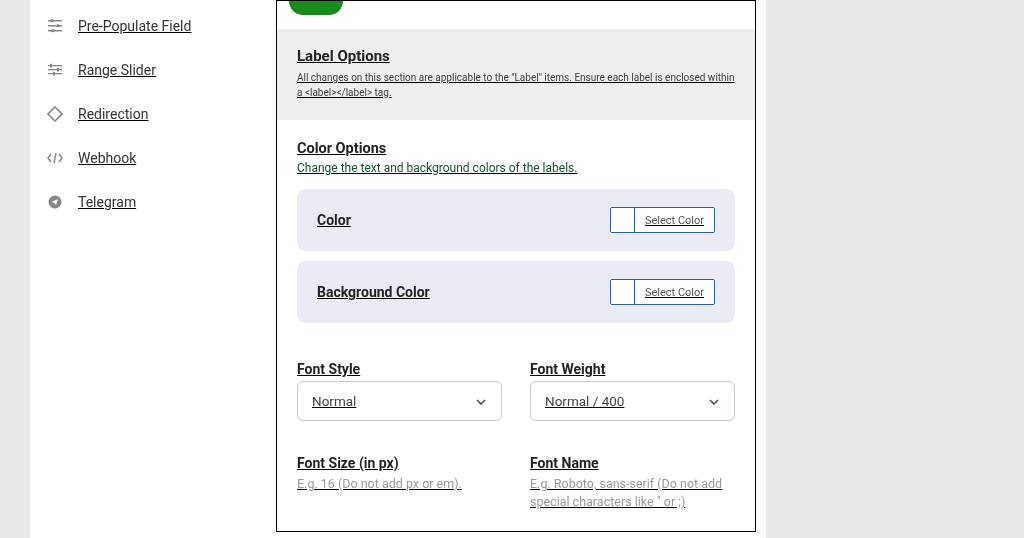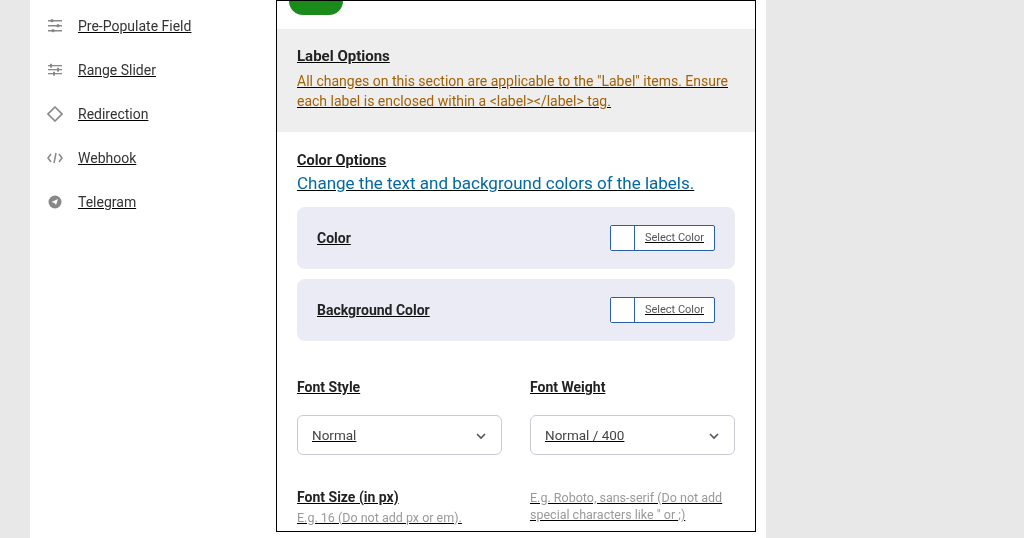--- a/index.html
+++ b/index.html
@@ -11,32 +11,32 @@
   .sidebar-item { display: flex; align-items: center; gap: 14px; padding: 13px 16px; cursor: pointer; }
   .sidebar-item .icon { width: 18px; height: 18px; display: flex; align-items: center; justify-content: center; color: #888; }
   .sidebar-item .icon svg { width: 16px; height: 16px; fill: #888; }
   .sidebar-item-label { font-size: 14px; color: #333; }
   .main-area { flex: 1; background: #fff; position: relative; padding: 0 10px 0 10px; display:flex; }
   .panel { width: 480px; border: 1.5px solid #000; background: #fff; position: relative; margin-left: 6px; margin-top: 0; height: 532px; overflow: hidden; }
   .toggle-wrap { height: 28px; padding: 0 0 6px 12px; display:flex; align-items:flex-start;}
   .toggle { width: 54px; height: 14px; background: #1a8a1a; border-radius: 0 0 14px 14px; position: relative; }
   .section-header { background: #eeeeee; padding: 18px 20px 20px 20px; }
   .section-title { font-size: 15px; font-weight: 700; color: #222; margin-bottom: 6px; }
-  .section-desc { font-size: 14px; color: #a16207; line-height: 1.45; }
+  .section-desc { font-size: 10px; color: #404040; line-height: 1.45; }
   .body-pad { padding: 20px 20px 0 20px; }
   .sub-title { font-size: 14.5px; font-weight: 700; color: #222; margin-bottom: 4px; }
-  .sub-desc { font-size: 17px; color: #0369a1; margin-bottom: 14px; }
+  .sub-desc { font-size: 12px; color: #14532d; margin-bottom: 14px; }
   .color-row { background: #ebebf5; border-radius: 8px; padding: 18px 20px; display: flex; align-items: center; justify-content: space-between; margin-bottom: 10px; }
   .color-row-label { font-size: 14px; font-weight: 700; color: #222; }
   .color-btn { display: flex; align-items: stretch; height: 26px; border: 1px solid #2b5fa8; border-radius: 2px; background: #fff; cursor: pointer; }
   .color-swatch { width: 24px; border-right: 1px solid #2b5fa8; background: #fff; }
   .color-btn-text { font-size: 11px; color: #555; padding: 0 10px; display: flex; align-items: center; }
   .two-col { display: flex; gap: 28px; margin-top: 38px; }
   .col { flex: 1; }
-  .field-label { font-size: 14px; font-weight: 700; color: #222; margin-bottom: 20px; }
+  .field-label { font-size: 14px; font-weight: 700; color: #222; margin-bottom: 4px; }
   .field-hint { font-size: 12.5px; color: #999; line-height: 1.4; }
   .select-box { border: 1px solid #c9c9d3; border-radius: 6px; height: 40px; display: flex; align-items: center; justify-content: space-between; padding: 0 14px; font-size: 13.5px; color: #444; cursor: pointer; background:#fff;gap:28px; }
   .chev { width: 12px; height: 12px; }
   .chev svg { width: 12px; height: 12px; fill: #555; }
   .right-gutter { width: 258px; background: #e8e8e8; }
 </style>
 </head>
 <body>
 
 <div class="page">
@@ -159,20 +159,21 @@
               </div>
             </div>
           </div>
 
           <div class="two-col" style="margin-top:34px;">
             <div class="col">
               <div class="field-label" style="margin-bottom:4px;">Font Size (in px)</div>
               <div class="field-hint">E.g. 16 (Do not add px or em).</div>
             </div>
             <div class="col">
+              <div class="field-label" style="margin-bottom:4px;">Font Name</div>
               <div class="field-hint">E.g. Roboto, sans-serif (Do not add special characters like " or ;)</div>
             </div>
           </div>
 
         </div>
       </div>
     </div>
 
   </div>
 

